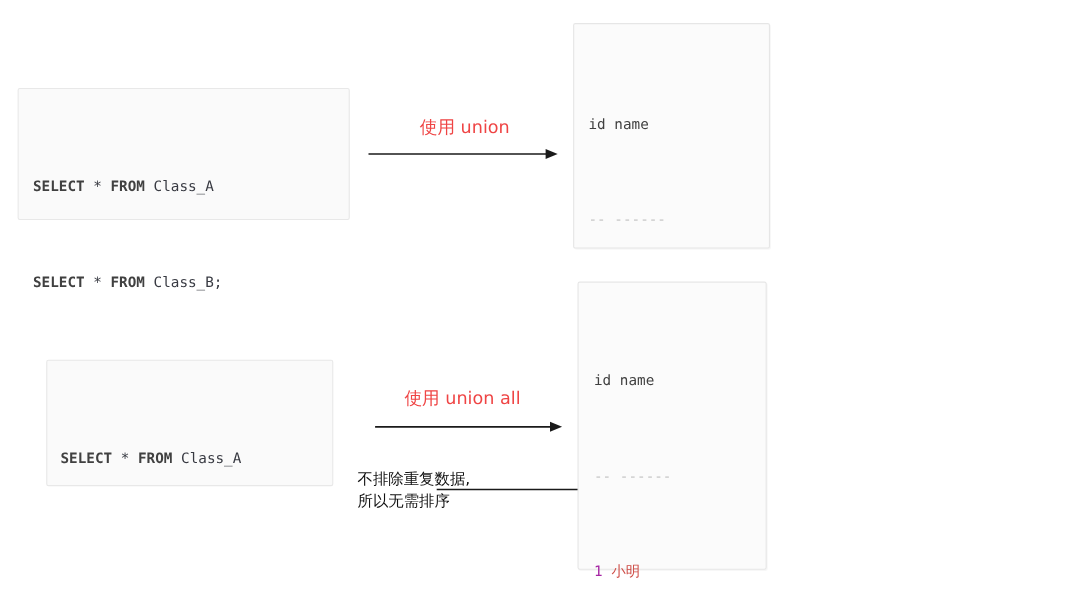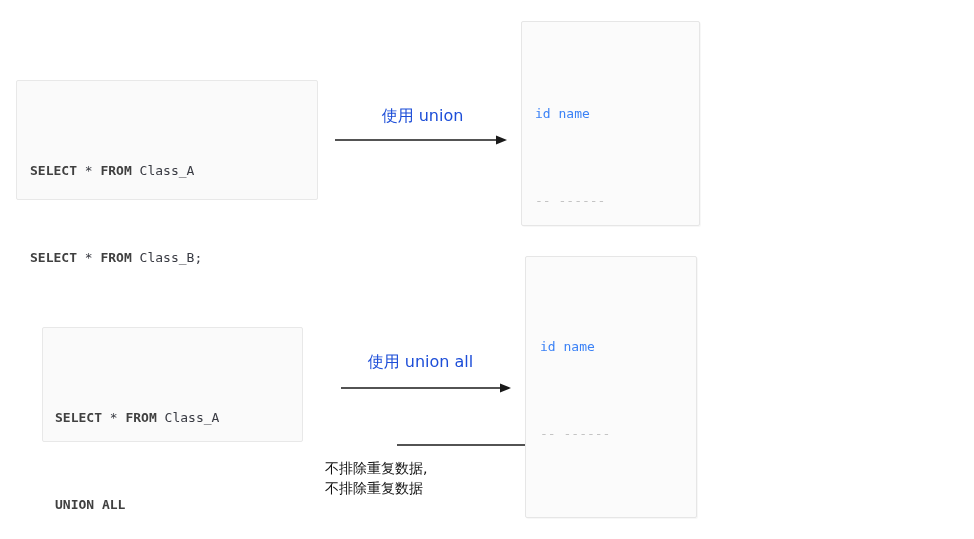--- a/index.html
+++ b/index.html
@@ -31,45 +31,44 @@
     border-radius:2px;
     font-family:"DejaVu Sans Mono", monospace;
     font-size:13px;
     line-height:29px;
     color:#383a42;
     white-space:pre;
     box-shadow:1px 1px 0 rgba(0,0,0,0.03);
   }
   #result-union     { left:521px; top:21px;  width:179px; height:205px; padding:19px 0 0 13px; }
   #result-union-all { left:525px; top:256px; width:172px; height:262px; padding:17px 0 0 14px; }
-  .thead { color:#3b82f6; }
+  .thead { color:#404040; }
   .tsep  { color:#c4c4c4; }
   .trow .tid   { color:#a626a4; }
   .trow .tname { color:#ce4b45; margin-left:8px; }
 
   
   .arrow-svg { position:absolute; overflow:visible; }
   .arrow-label {
     position:absolute;
     font-size:16px;
-    color:#1d4ed8;
+    color:#ef4444;
     text-align:center;
     white-space:nowrap;
   }
   #label-union     { left:330px; top:106px; width:185px; }
   #label-union-all { left:328px; top:352px; width:185px; }
 
   .note {
     position:absolute;
     left:325px; top:426px;
     font-size:14px;
     line-height:20px;
     color:#111111;
     white-space:nowrap;
-    margin-top:32px;
   }
 </style>
 </head>
 <body>
 
 <div class="codeblock" id="code-union">
   <div><span class="kw">SELECT</span><span class="plain"> * </span><span class="kw">FROM</span><span class="plain"> Class_A</span></div>
   <div><span class="kw">SELECT</span><span class="plain"> * </span><span class="kw">FROM</span><span class="plain"> Class_B;</span></div>
 </div>
 
@@ -84,42 +83,42 @@
   <div class="thead">id name</div>
   <div class="tsep">-- ------</div>
   <div class="trow"><span class="tid">1</span><span class="tname">小明</span></div>
   <div class="trow"><span class="tid">2</span><span class="tname">小东</span></div>
   <div class="trow"><span class="tid">3</span><span class="tname">小红</span></div>
   <div class="trow"></div>
 </div>
 
 <div class="codeblock" id="code-union-all">
   <div><span class="kw">SELECT</span><span class="plain"> * </span><span class="kw">FROM</span><span class="plain"> Class_A</span></div>
-  <div><span class="kw">UNION ALL</span></div>
   
 </div>
 
 <div class="arrow-label" id="label-union-all">使用 union all</div>
 
 <svg class="arrow-svg" style="left:336px; top:378px;" width="185" height="20">
   <line x1="5" y1="10" x2="166" y2="10" stroke="#1a1a1a" stroke-width="1.5"></line>
   <polygon points="164,5.5 175,10 164,14.5" fill="#1a1a1a"></polygon>
 </svg>
 
 <div class="note">
   <div>不排除重复数据,</div>
-  <div>不排除重复数据</div>
+  <div>所以无需排序</div>
 </div>
 
 <svg class="arrow-svg" style="left:394px; top:435px;" width="155" height="20">
   <line x1="3" y1="10" x2="140" y2="10" stroke="#1a1a1a" stroke-width="1.5"></line>
   <polygon points="138,5.5 149,10 138,14.5" fill="#1a1a1a"></polygon>
 </svg>
 
 <div class="result-box" id="result-union-all">
   <div class="thead">id name</div>
   <div class="tsep">-- ------</div>
+  <div class="trow"><span class="tid">1</span><span class="tname">小明</span></div>
   
   
   
   
   
 </div>
 
 </body></html>

